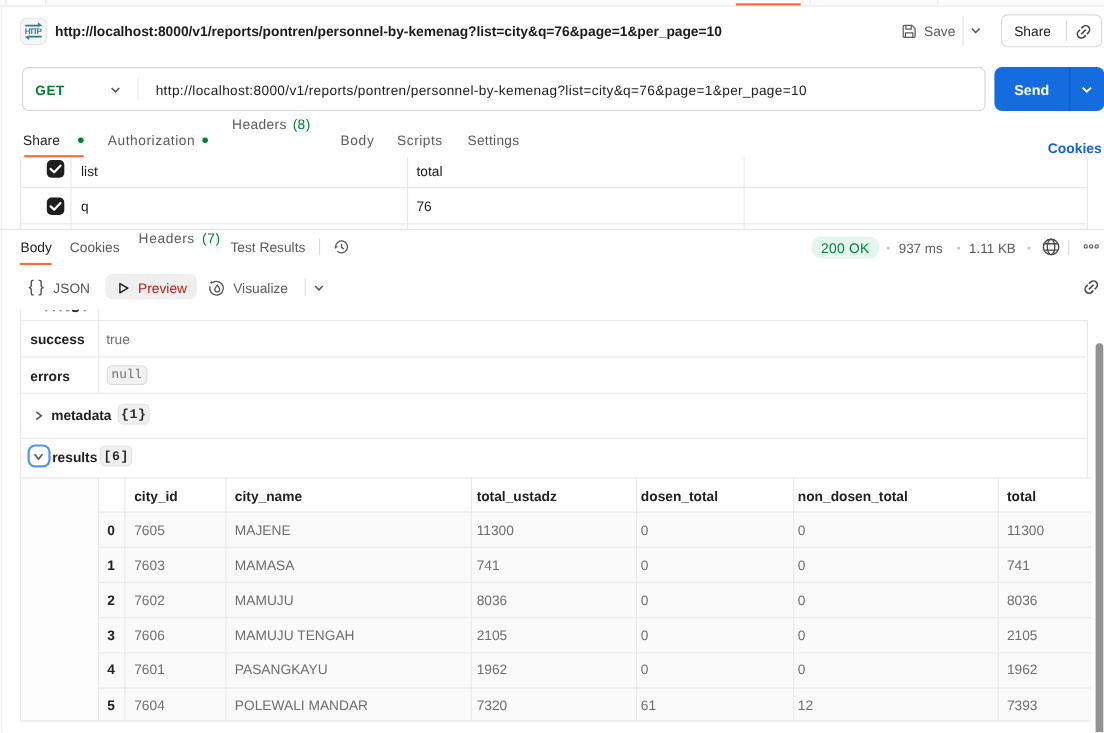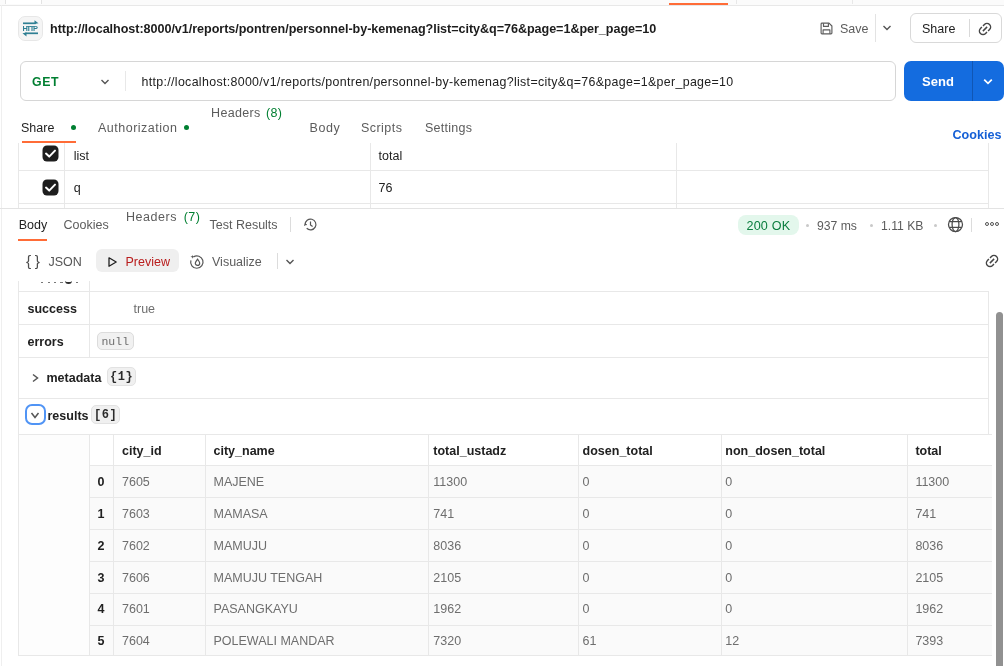--- a/index.html
+++ b/index.html
@@ -173,21 +173,21 @@
   <div class="abs" style="left:64.9px;top:280.2px;width:7.4px;height:3.9px;border-bottom:2.4px solid #2e2e2e;border-radius:0 0 7px 7px;"></div>
   <div class="abs" style="left:76.3px;top:281.6px;width:2.2px;height:1.7px;background:#787878;"></div>
   <div class="abs vline" style="left:18.4px;top:280.5px;height:10.2px;"></div>
   <div class="abs vline" style="left:88.7px;top:280.5px;height:10.2px;"></div>
   <div class="abs hline" style="left:18.4px;top:291.3px;width:969.6px;"></div>
 
   <div class="abs vline" style="left:18.4px;top:291.3px;height:32.9px;"></div>
   <div class="abs vline" style="left:88.7px;top:291.3px;height:32.9px;"></div>
   <div class="abs vline" style="left:988px;top:291.3px;height:32.9px;"></div>
   <div class="abs txt bold" style="left:27.5px;top:302.2px;">success</div>
-  <div class="abs txt vgray" style="left:96.5px;top:302.2px;margin-left:37px;">true</div>
+  <div class="abs txt vgray" style="left:96.5px;top:302.2px;">true</div>
   <div class="abs hline" style="left:18.4px;top:324.2px;width:969.6px;"></div>
 
   <div class="abs vline" style="left:18.4px;top:324.2px;height:32.7px;"></div>
   <div class="abs vline" style="left:88.7px;top:324.2px;height:32.7px;"></div>
   <div class="abs vline" style="left:988px;top:324.2px;height:32.7px;"></div>
   <div class="abs txt bold" style="left:27.5px;top:334.8px;">errors</div>
   <div class="abs" style="left:97px;top:332.2px;width:36.5px;height:17.5px;border:1px solid #dcdcdc;border-radius:5px;background:#f1f1f1;"></div>
   <div class="abs" style="left:97px;top:335.4px;width:36.5px;text-align:center;font-family:'Liberation Mono',monospace;font-size:11.5px;color:#6e6e6e;">null</div>
   <div class="abs hline" style="left:18.4px;top:356.9px;width:969.6px;"></div>
 

